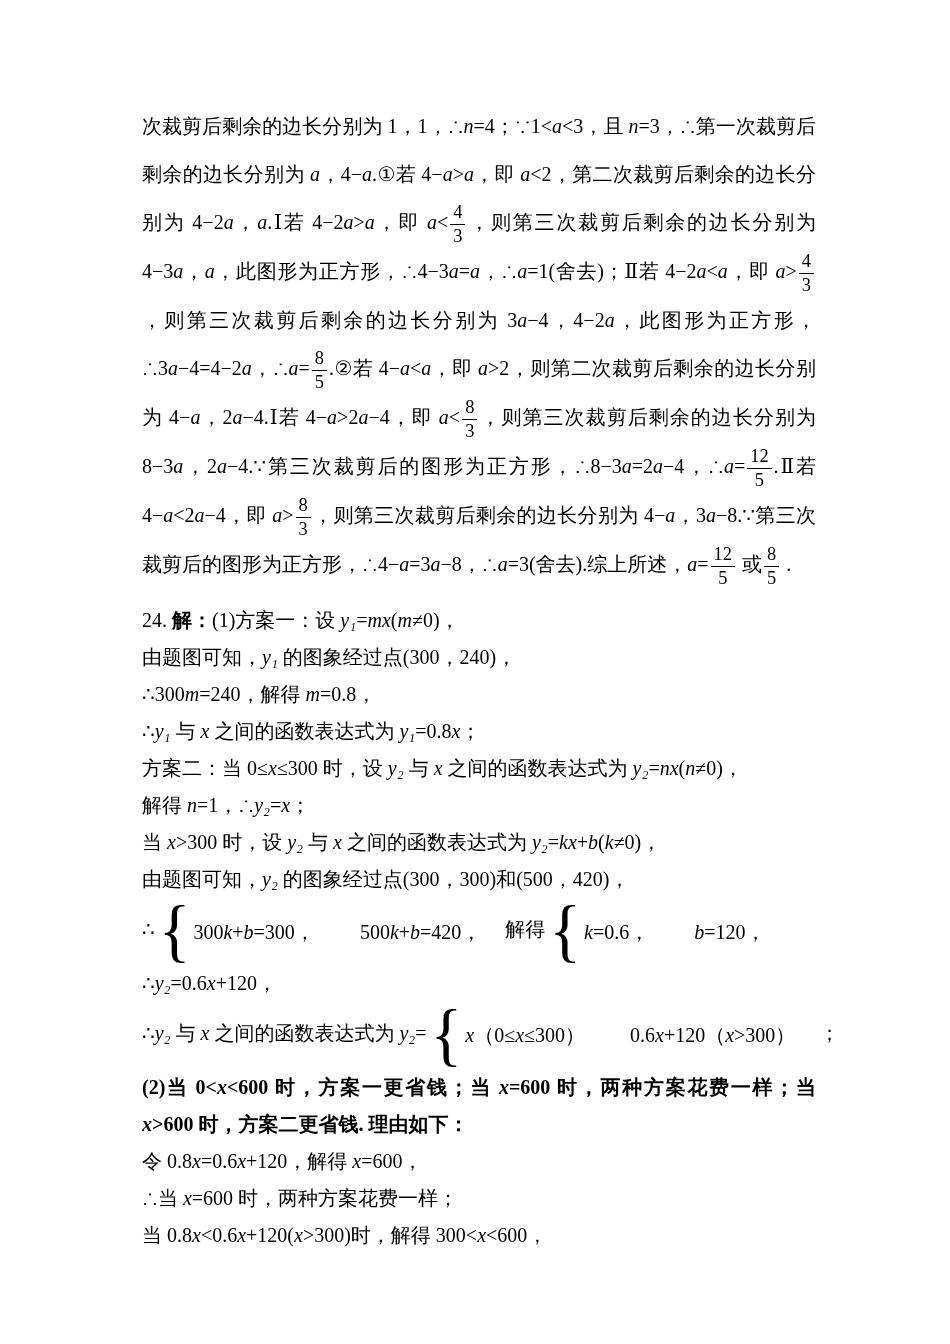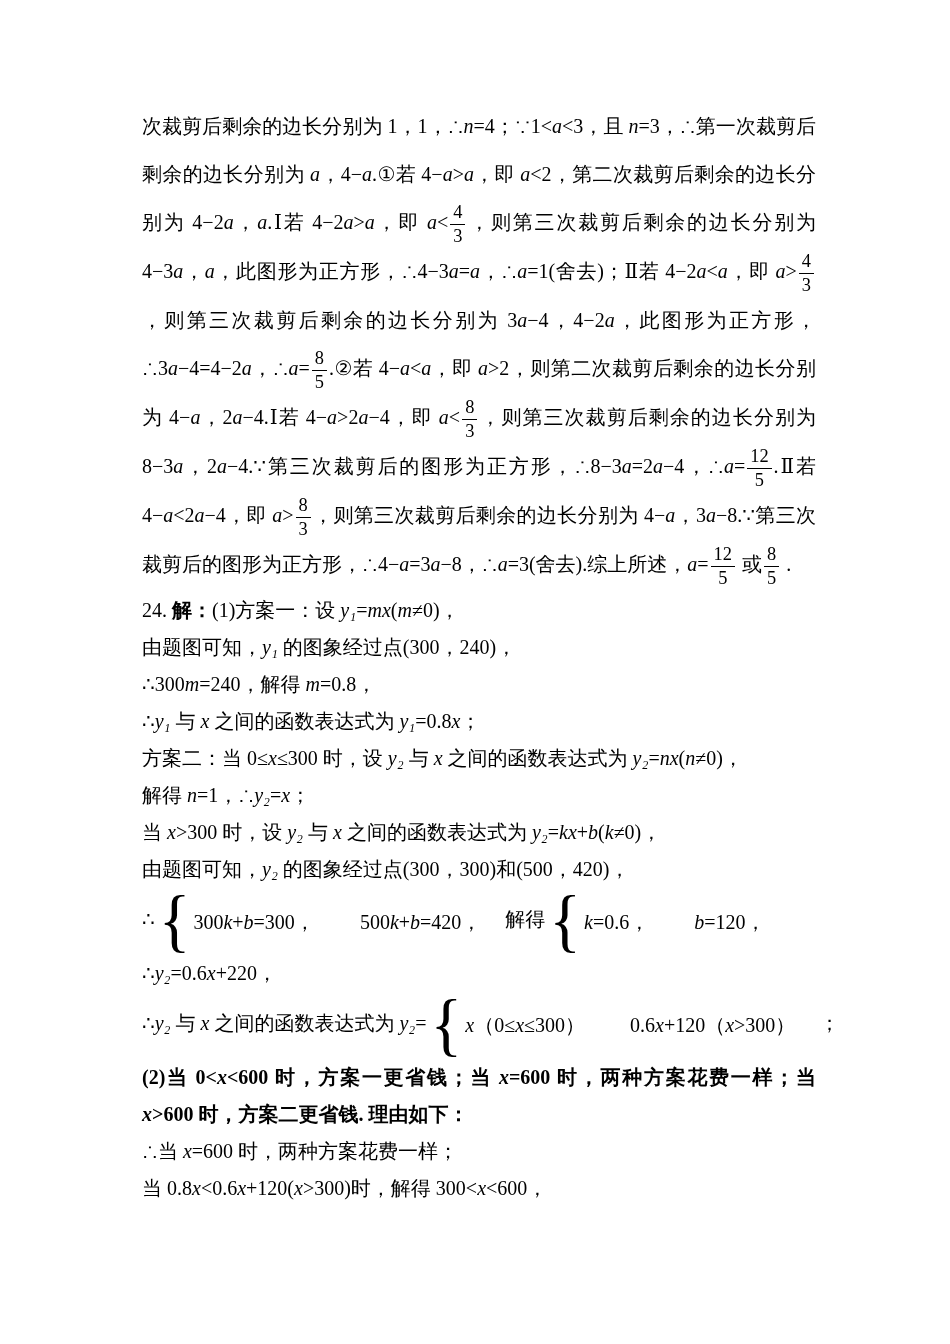--- a/index.html
+++ b/index.html
@@ -22,21 +22,21 @@
   
   .line {
     line-height: 37px;
     white-space: nowrap;
   }
   .wrapline {
     line-height: 37px;
     text-align: justify;
     font-weight: bold;
   }
-  .gap-before { margin-top: 3px; }
+  .gap-before { margin-top: 13px; }
   .mi { font-style: italic; }
   .b  { font-weight: 700; }
   
   .frac {
     display: inline-block;
     vertical-align: middle;
     text-align: center;
     font-size: 0.92em;
     line-height: 1.15;
     margin: 0 2px;
@@ -80,25 +80,26 @@
             <span class="crow"><span>300</span><span class="mi">k</span><span>+</span><span class="mi">b</span><span>=300，</span></span>
             <span class="crow"><span>500</span><span class="mi">k</span><span>+</span><span class="mi">b</span><span>=420，</span></span>
           </span>
         </span><span>　解得</span><span class="cases">
           <span class="brace">{</span>
           <span class="rows">
             <span class="crow"><span class="mi">k</span><span>=0.6，</span></span>
             <span class="crow"><span class="mi">b</span><span>=120，</span></span>
           </span>
         </span></div>
-      <div class="line"><span>∴</span><span class="mi">y₂</span><span>=0.6</span><span class="mi">x</span><span>+220，</span></div>
+      <div class="line"><span>∴</span><span class="mi">y₂</span><span>=0.6</span><span class="mi">x</span><span>+120，</span></div>
       <div class="line"><span>∴</span><span class="mi">y₂</span><span> 与 </span><span class="mi">x</span><span> 之间的函数表达式为 </span><span class="mi">y₂</span><span>=</span><span class="cases">
           <span class="brace">{</span>
           <span class="rows">
             <span class="crow"><span class="mi">x</span><span>（0≤</span><span class="mi">x</span><span>≤300）</span></span>
             <span class="crow"><span>0.6</span><span class="mi">x</span><span>+120（</span><span class="mi">x</span><span>&gt;300）</span></span>
           </span>
         </span><span>　；</span></div>
       <div class="wrapline"><span>(2)当 0&lt;</span><span class="mi">x</span><span>&lt;600 时，方案一更省钱；当 </span><span class="mi">x</span><span>=600 时，两种方案花费一样；当 </span><span class="mi">x</span><span>&gt;600 时，方案二更省钱. 理由如下：</span></div>
+      <div class="line"><span>令 0.8</span><span class="mi">x</span><span>=0.6</span><span class="mi">x</span><span>+120，解得 </span><span class="mi">x</span><span>=600，</span></div>
       <div class="line"><span>∴当 </span><span class="mi">x</span><span>=600 时，两种方案花费一样；</span></div>
       <div class="line"><span>当 0.8</span><span class="mi">x</span><span>&lt;0.6</span><span class="mi">x</span><span>+120(</span><span class="mi">x</span><span>&gt;300)时，解得 300&lt;</span><span class="mi">x</span><span>&lt;600，</span></div>
     </div>
 </div>
 
 </body></html>

